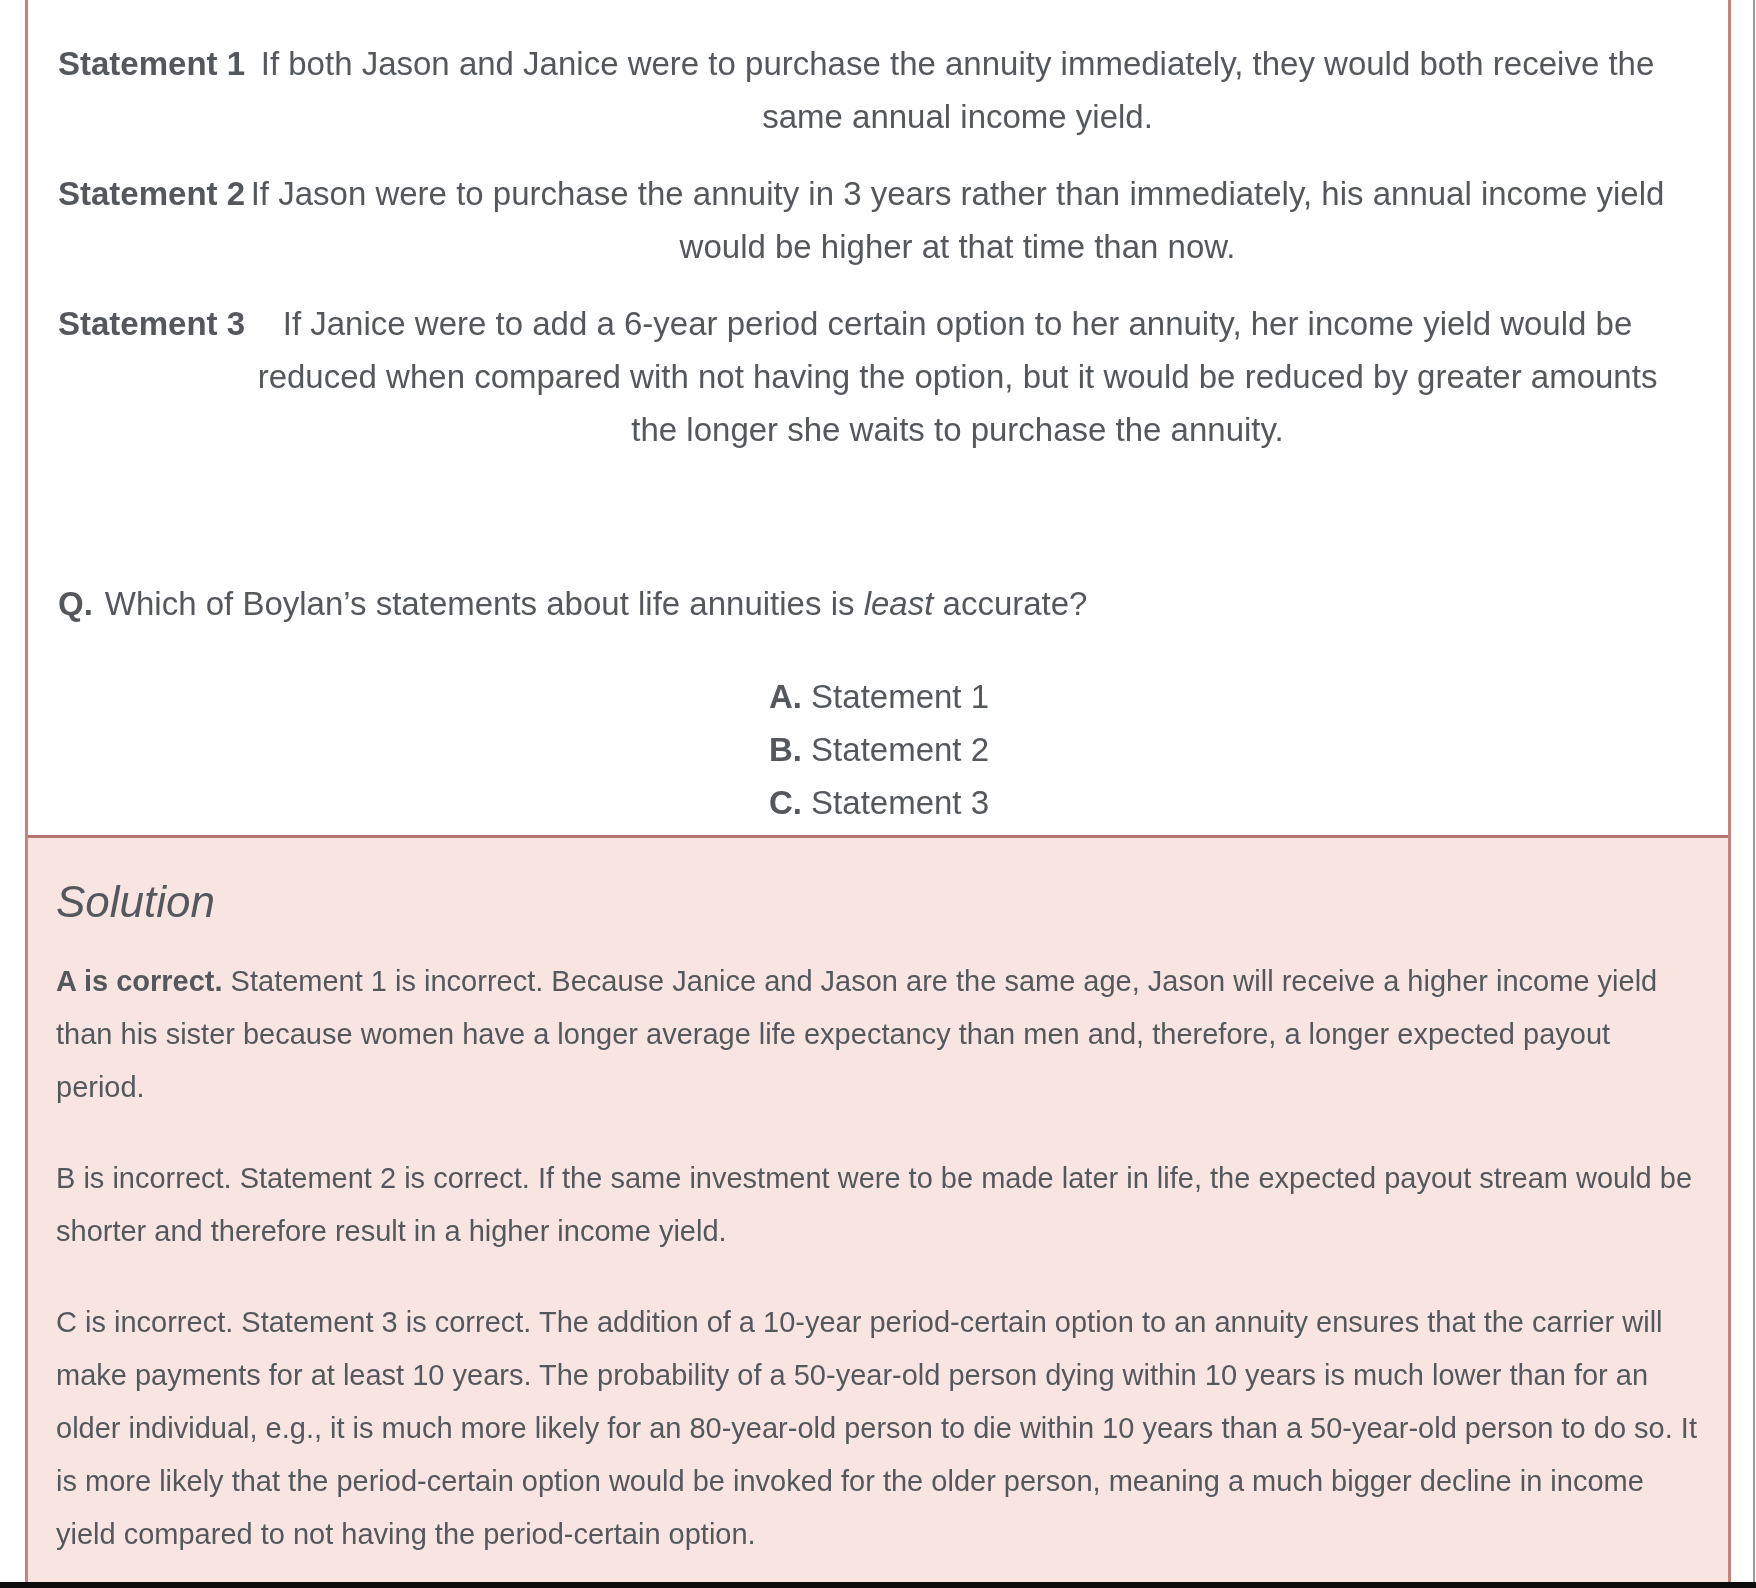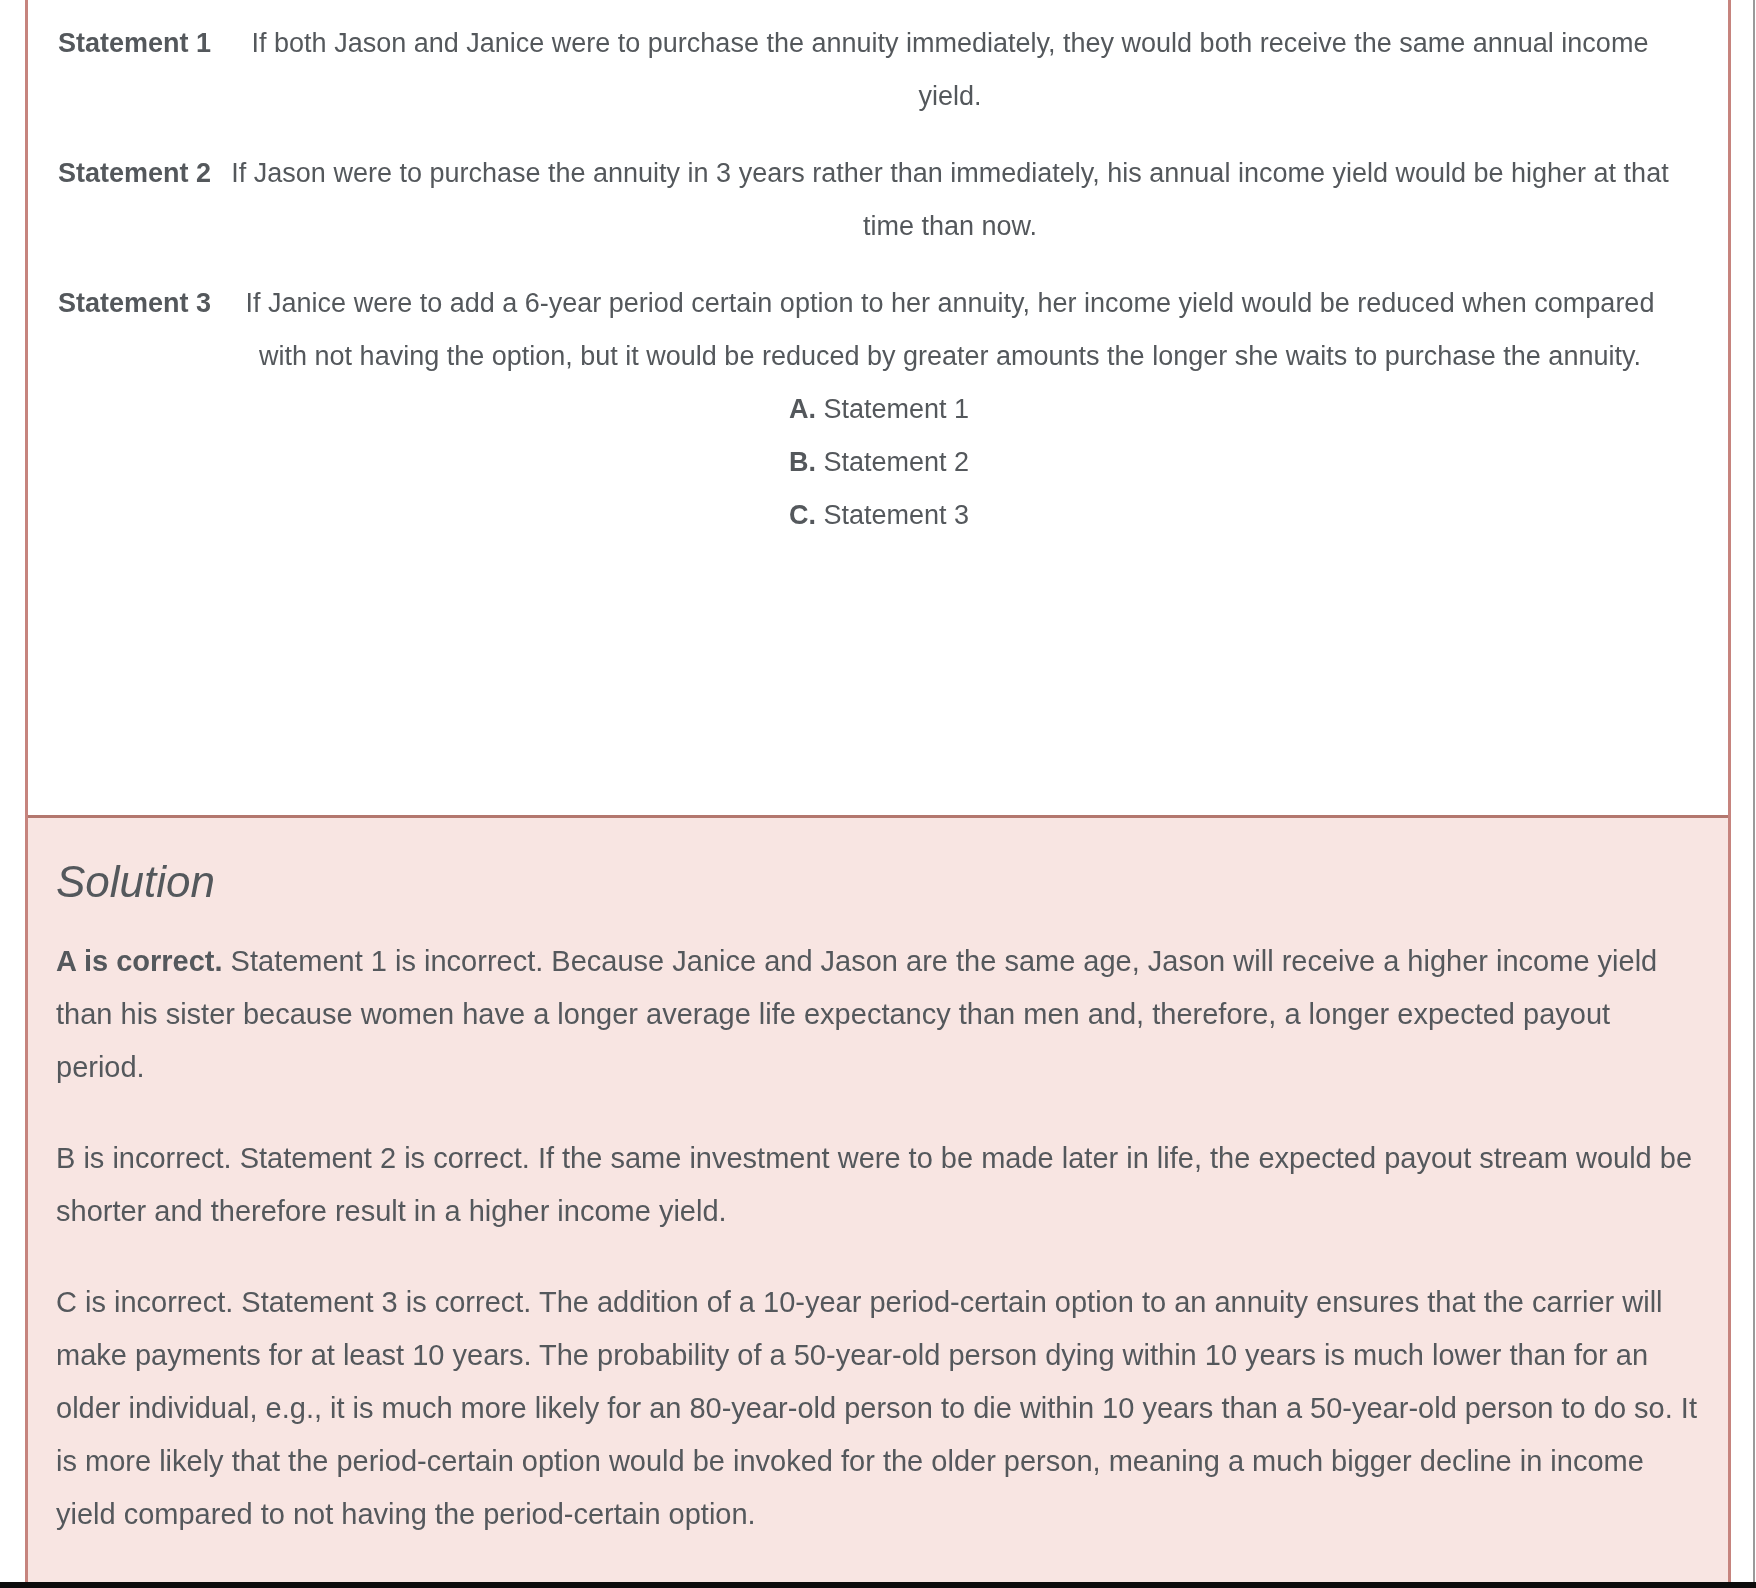--- a/index.html
+++ b/index.html
@@ -16,21 +16,21 @@
     width:1706px;height:1582px;
     box-sizing:border-box;
     border-left:3px solid #c6847e;
     border-right:3px solid #c6847e;
     background:#ffffff;
   }
   .question-section{
     box-sizing:border-box;
     height:815px;
     padding:17px 28px 13px 30px;
-    font-size:27px;line-height:53px;
+    font-size:33px;line-height:53px;margin-top:20px;
   }
   .statement-row{display:flex;}
   .statement-row + .statement-row{margin-top:24px;}
   .statement-label{
     flex:0 0 172px;font-weight:bold;white-space:nowrap;
   }
   .statement-text{flex:1 1 auto;text-align:center;padding-right:30px;}
   .question-line{margin:121px 0 40px 0;}
   .question-prefix{font-weight:bold;margin-right:12px;}
   .question-italic{font-style:italic;}
@@ -79,20 +79,21 @@
         <div class="statement-row">
           <div class="statement-label">Statement 2</div>
           <div class="statement-text">If Jason were to purchase the annuity in 3 years rather than immediately, his annual income yield would be higher at that time than now.</div>
         </div>
         <div class="statement-row">
           <div class="statement-label">Statement 3</div>
           <div class="statement-text">If Janice were to add a 6-year period certain option to her annuity, her income yield would be reduced when compared with not having the option, but it would be reduced by greater amounts the longer she waits to purchase the annuity.</div>
         </div>
       </div>
 
+      <p class="question-line"><span class="question-prefix">Q.</span><span>Which of Boylan’s statements about life annuities is </span><span class="question-italic">least</span><span> accurate?</span></p>
 
       <div class="choices">
         <div class="choice-row"><span class="choice-letter">A.</span> <span>Statement 1</span></div>
         <div class="choice-row"><span class="choice-letter">B.</span> <span>Statement 2</span></div>
         <div class="choice-row"><span class="choice-letter">C.</span> <span>Statement 3</span></div>
       </div>
 
     </div>
 
     <div class="solution-section">

